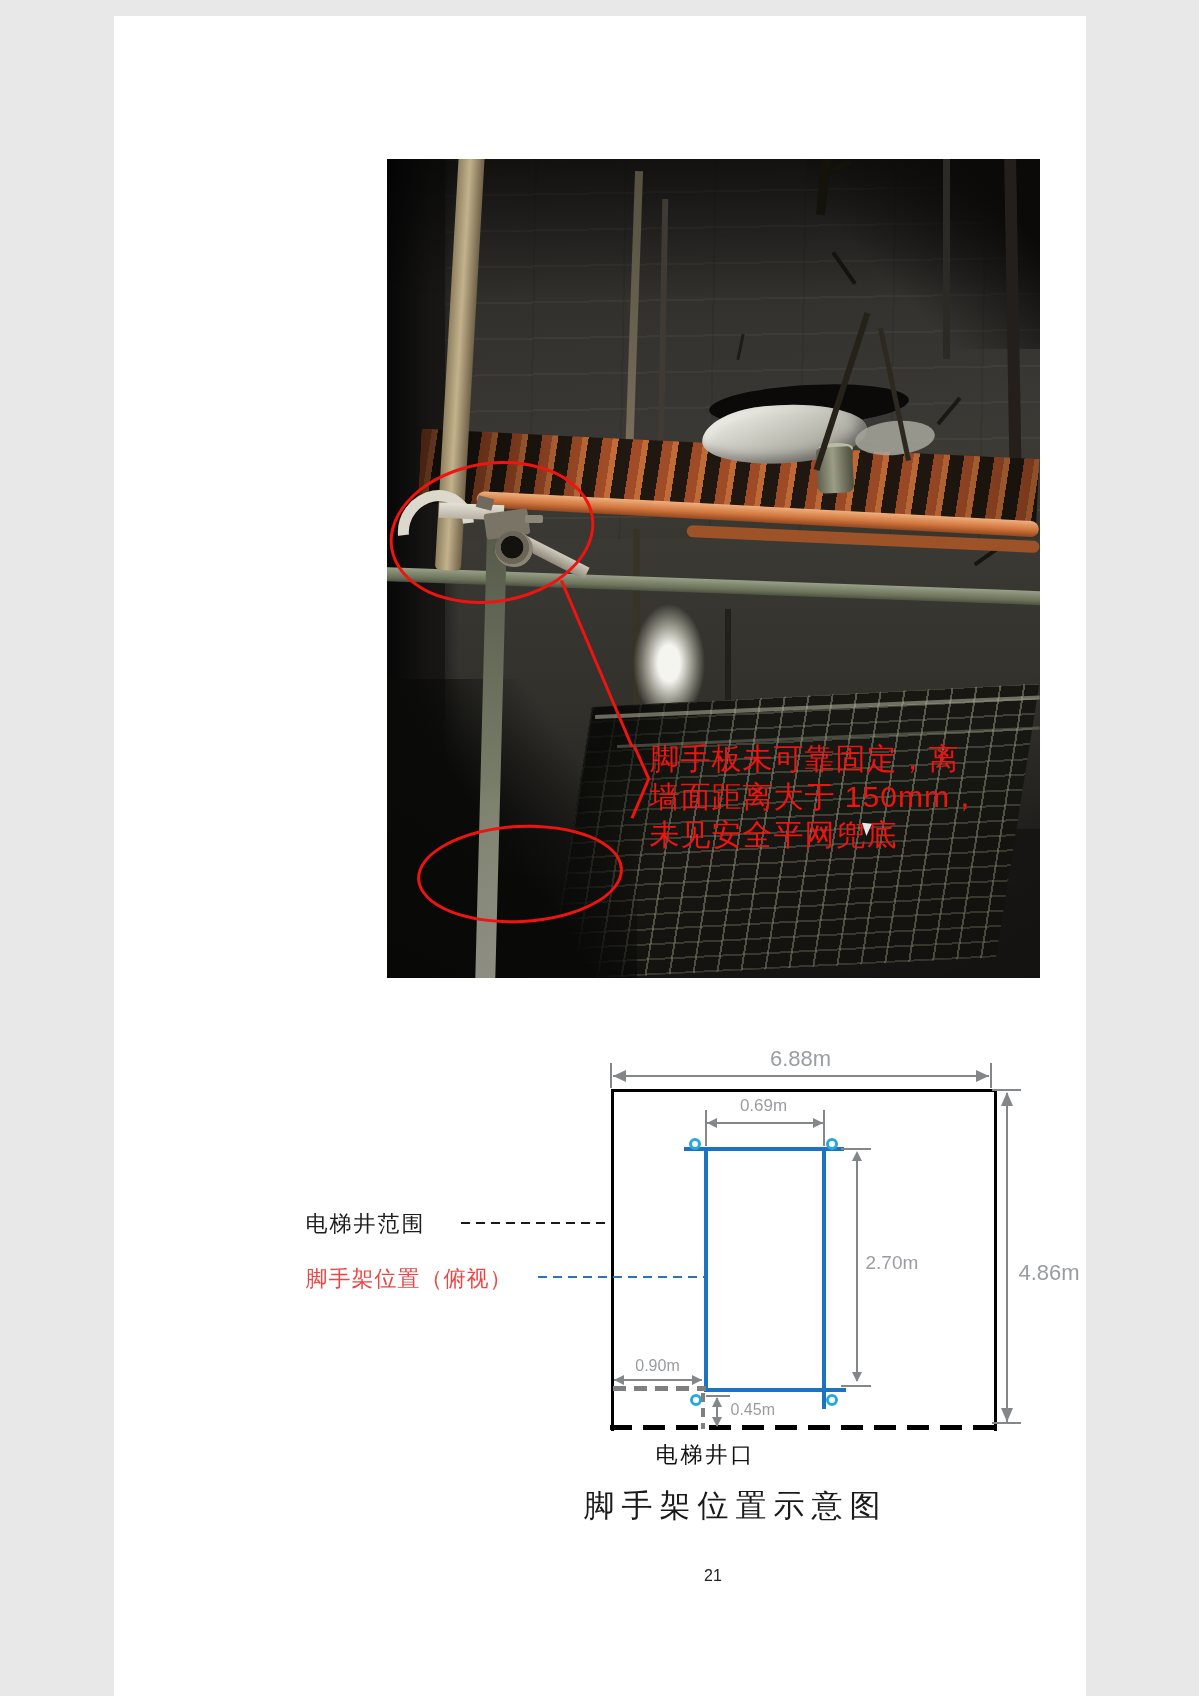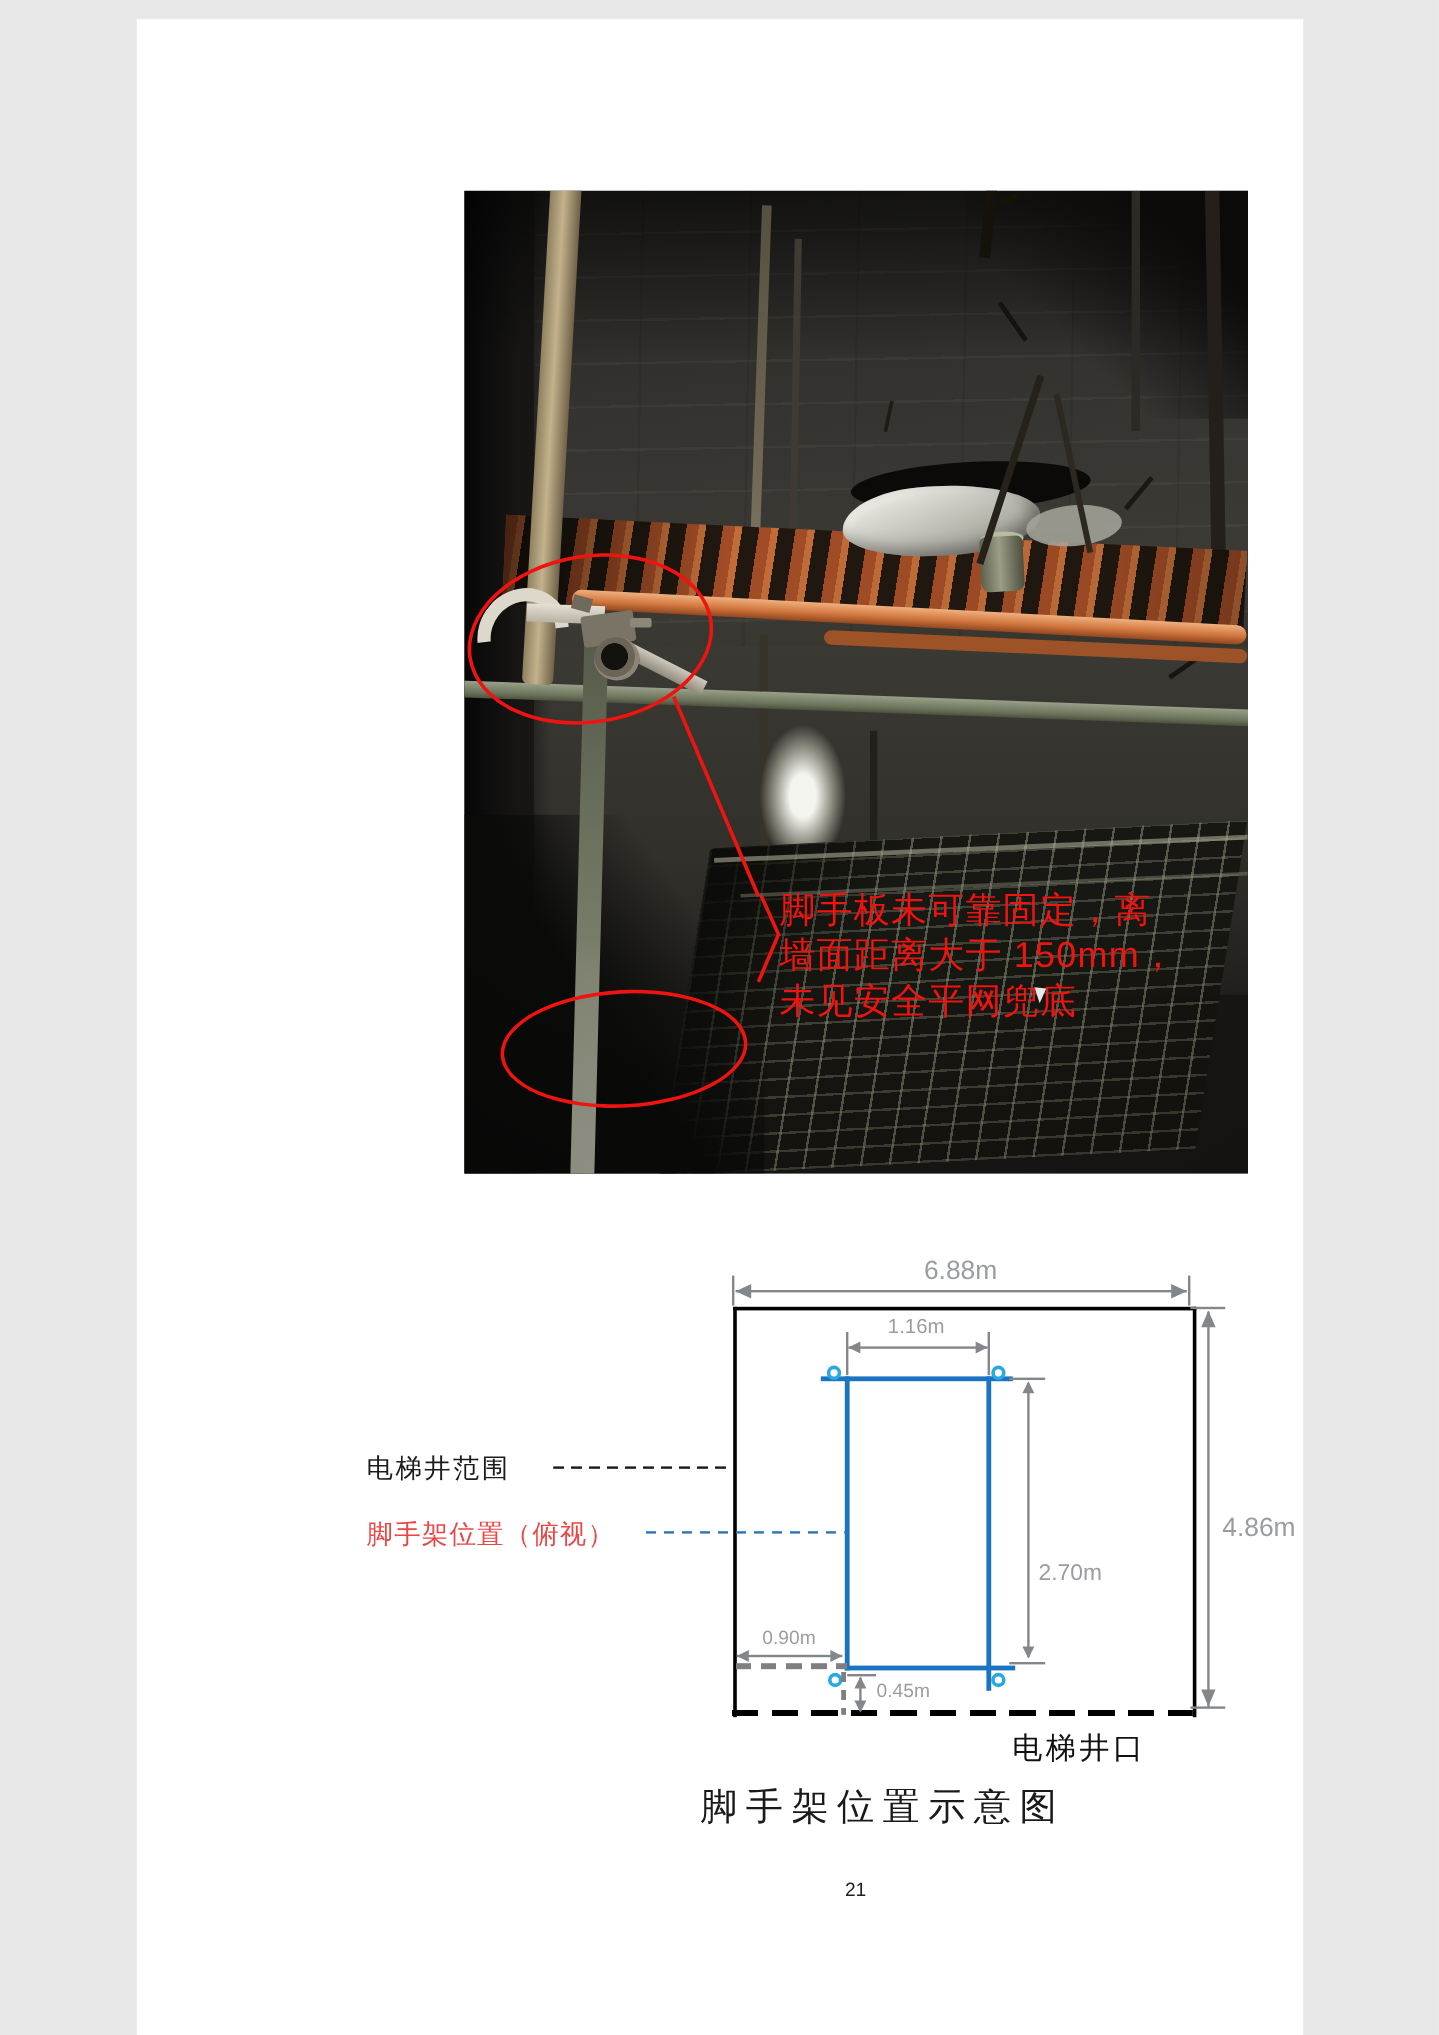--- a/index.html
+++ b/index.html
@@ -128,62 +128,62 @@
     <div class="arr arr-l" style="left:499px;top:1054px;"></div>
     <div class="arr arr-r" style="left:862px;top:1054px;"></div>
 
     <div class="dimline" style="left:892px;top:1077px;width:2px;height:330px;"></div>
     <div class="dimline" style="left:878px;top:1073px;width:29px;height:2px;"></div>
     <div class="dimline" style="left:878px;top:1406px;width:29px;height:2px;"></div>
     <div class="arr arr-u" style="left:887px;top:1076px;"></div>
     <div class="arr arr-d" style="left:887px;top:1392px;"></div>
     <div class="dimtext" style="left:905px;top:1244px;font-size:22px;">4.86m</div>
 
-    <div class="dimtext" style="left:580px;top:1080px;width:140px;text-align:center;font-size:17px;">1.16m</div>
+    <div class="dimtext" style="left:580px;top:1080px;width:140px;text-align:center;font-size:17px;">0.69m</div>
     <div class="dimline" style="left:591px;top:1094px;width:2px;height:36px;"></div>
     <div class="dimline" style="left:709px;top:1094px;width:2px;height:36px;"></div>
     <div class="dimline" style="left:593px;top:1106px;width:116px;height:2px;"></div>
     <div class="arr arr-l sm" style="left:593px;top:1102px;"></div>
     <div class="arr arr-r sm" style="left:699px;top:1102px;"></div>
 
     <div class="bluebar" style="left:570px;top:1131px;width:160px;height:4px;"></div>
     <div class="bluebar" style="left:590px;top:1131px;width:4px;height:245px;"></div>
     <div class="bluebar" style="left:708px;top:1131px;width:4px;height:262px;"></div>
     <div class="bluebar" style="left:590px;top:1372px;width:142px;height:4px;"></div>
     <div class="marker" style="left:575px;top:1122px;"></div>
     <div class="marker" style="left:712px;top:1122px;"></div>
     <div class="marker" style="left:576px;top:1378px;"></div>
     <div class="marker" style="left:712px;top:1378px;"></div>
 
     <div class="dimline" style="left:727px;top:1132px;width:30px;height:2px;"></div>
     <div class="dimline" style="left:727px;top:1369px;width:30px;height:2px;"></div>
     <div class="dimline" style="left:742px;top:1137px;width:2px;height:228px;"></div>
     <div class="arr arr-u sm" style="left:738px;top:1135px;"></div>
     <div class="arr arr-d sm" style="left:738px;top:1356px;"></div>
-    <div class="dimtext" style="left:752px;top:1285px;font-size:19px;">2.70m</div>
+    <div class="dimtext" style="left:752px;top:1236px;font-size:19px;">2.70m</div>
 
     <div class="dimtext" style="left:488px;top:1341px;width:112px;text-align:center;font-size:16px;">0.90m</div>
     <div class="dimline" style="left:500px;top:1363px;width:88px;height:2px;"></div>
     <div class="arr arr-l sm" style="left:500px;top:1359px;"></div>
     <div class="arr arr-r sm" style="left:578px;top:1359px;"></div>
 
     <div class="dash-gray-h" style="left:499px;top:1370px;width:93px;"></div>
     <div class="dash-gray-v" style="left:587px;top:1377px;height:36px;"></div>
 
     <div class="dimline" style="left:592px;top:1379px;width:24px;height:2px;"></div>
     <div class="dimline" style="left:602px;top:1382px;width:2px;height:28px;"></div>
     <div class="arr arr-u sm" style="left:598px;top:1381px;"></div>
     <div class="arr arr-d sm" style="left:598px;top:1401px;"></div>
     <div class="dimtext" style="left:617px;top:1385px;font-size:16px;">0.45m</div>
 
     <div class="lbl" style="left:192px;top:1193px;font-size:22px;letter-spacing:2px;color:#1c1c1c;">电梯井范围</div>
     <div class="dash-black" style="left:347px;top:1206px;width:150px;"></div>
     <div class="lbl" style="left:192px;top:1248px;font-size:22px;letter-spacing:1px;color:#ef4444;">脚手架位置（俯视）</div>
     <div class="dash-blue" style="left:424px;top:1260px;width:166px;"></div>
 
-    <div class="lbl" style="left:542px;top:1424px;width:300px;text-align:right;font-size:25px;letter-spacing:3px;color:#111;">电梯井口</div>
+    <div class="lbl" style="left:542px;top:1424px;width:300px;text-align:left;font-size:22px;letter-spacing:3px;color:#111;">电梯井口</div>
 
     <div class="caption" style="left:420px;top:1469px;width:404px;text-align:center;font-size:31px;letter-spacing:7px;">脚手架位置示意图</div>
   </div>
 
   <div class="lbl" style="left:0;top:1551px;width:1199px;text-align:center;font-size:16px;color:#222;">21</div>
 
 </div>
 
 </body></html>

